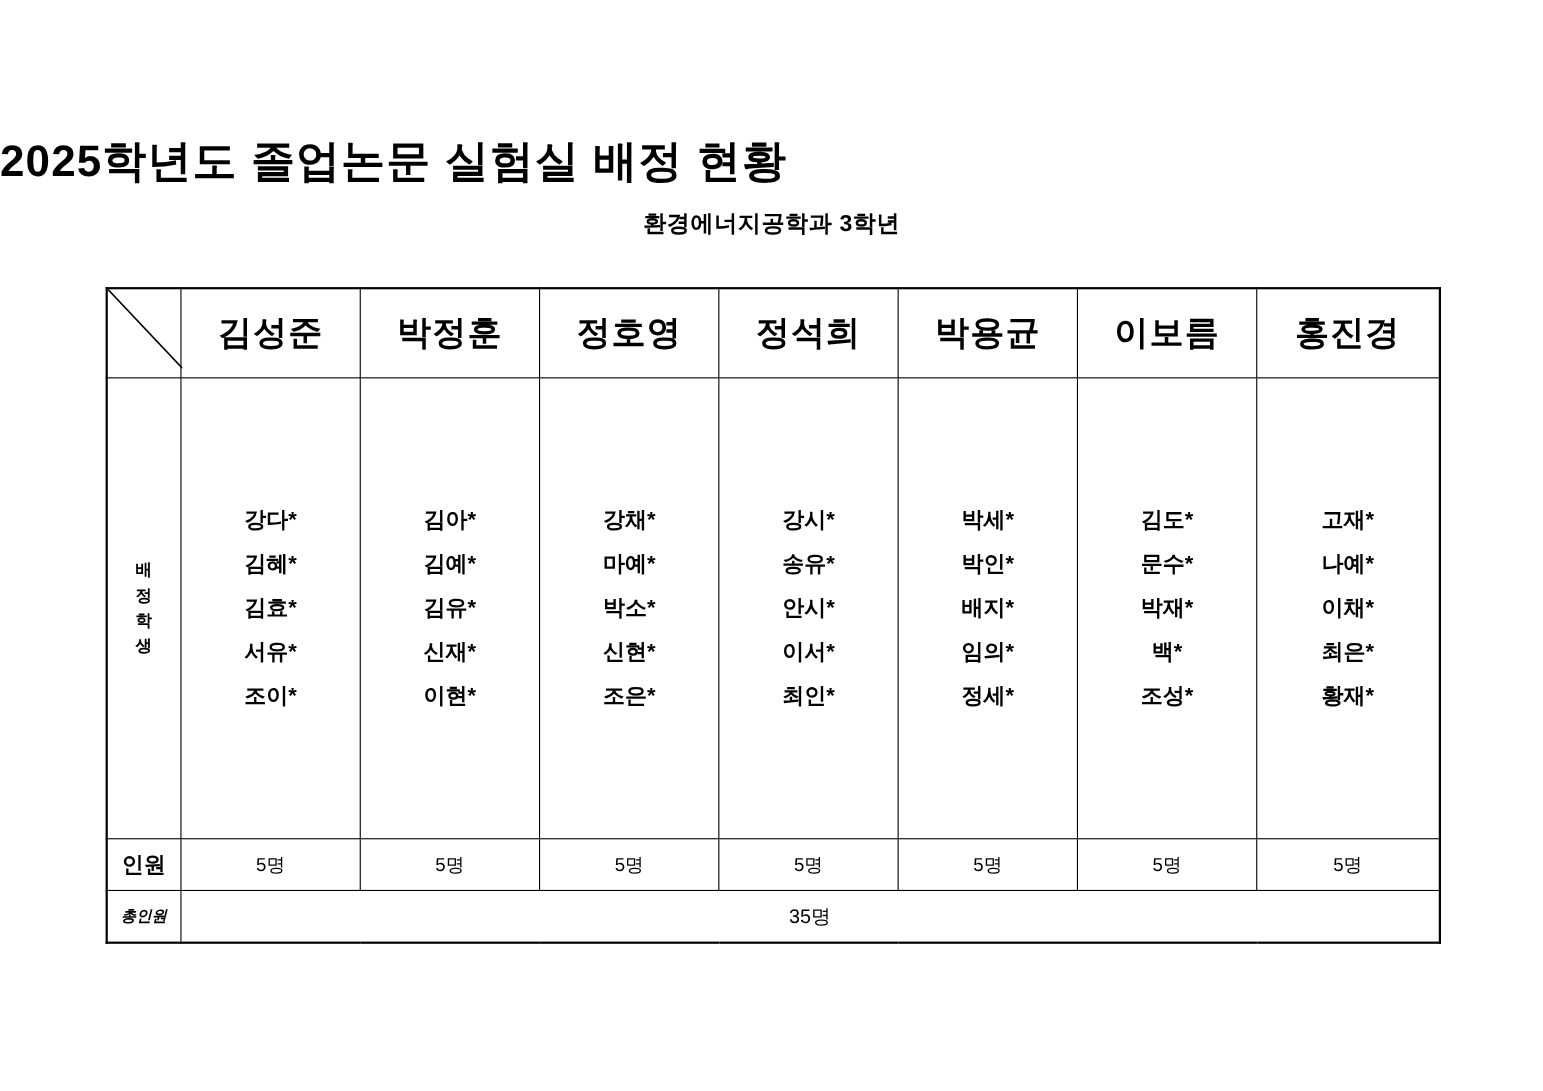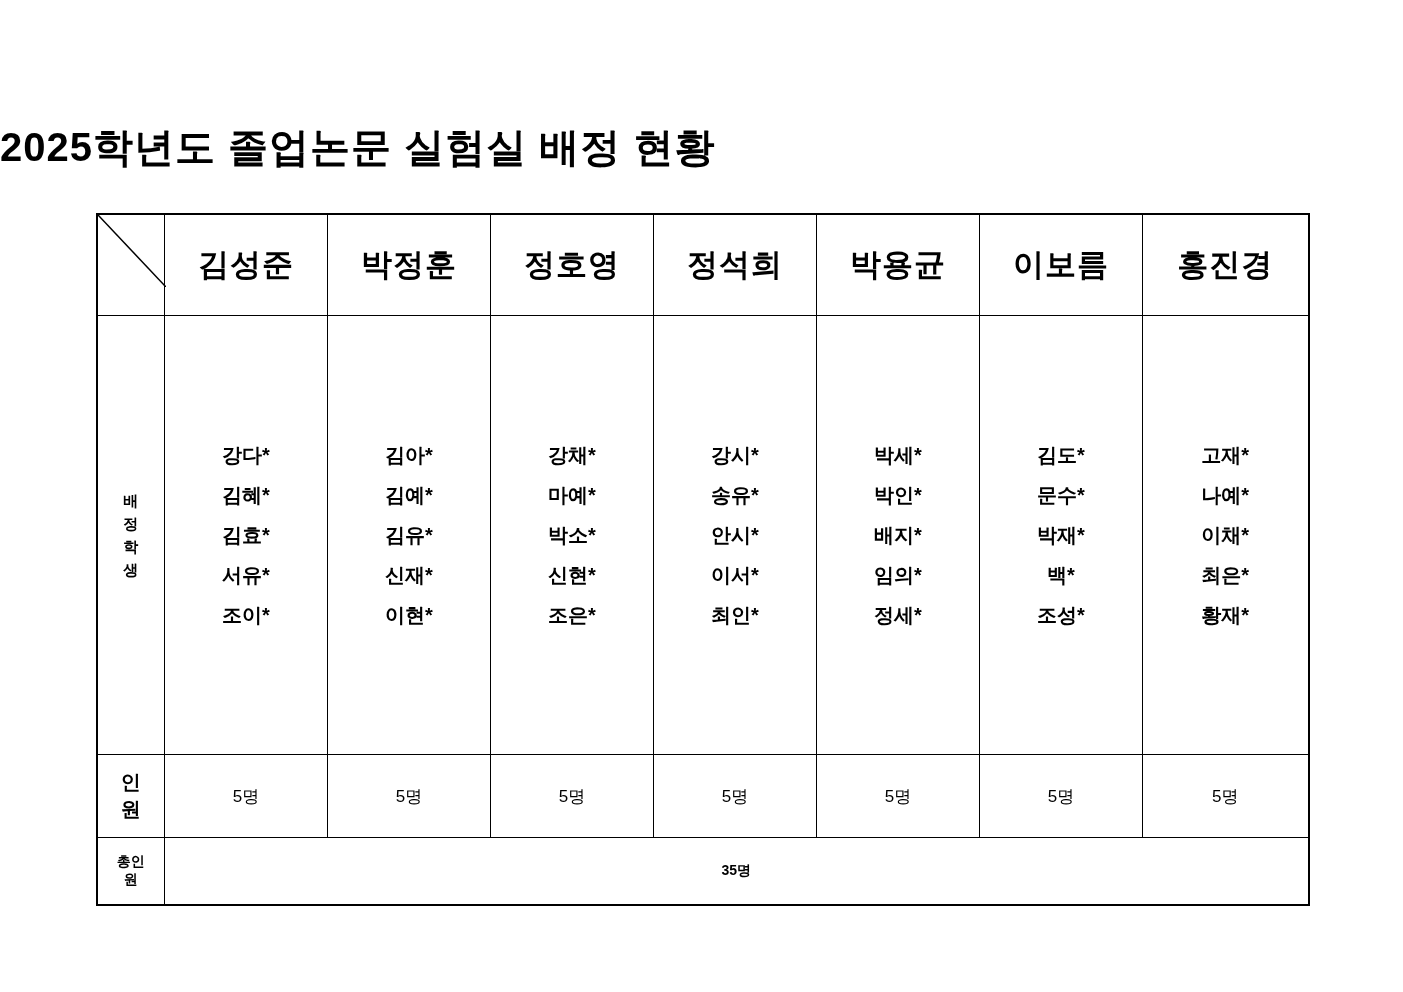--- a/index.html
+++ b/index.html
@@ -44,21 +44,21 @@
   table.alloc {
     border-collapse: collapse;
     table-layout: fixed;
     width: 1212px;
     border: 2px solid #000;
   }
   table.alloc td {
     border: 1px solid #000;
     text-align: center;
     vertical-align: middle;
-    padding: 14px;
+    padding: 4px;
   }
   
   .corner {
     width: 68px;
     height: 72px;
     position: relative;
     padding: 0;
   }
   .corner svg {
     position: absolute;
@@ -97,40 +97,42 @@
   }
   .count-val {
     font-size: 17px;
     font-weight: normal;
     height: 38px;
   }
   .total-label {
     font-size: 14px;
     font-weight: bold;
     height: 38px;
+    font-style: italic;
   }
   .total-val {
-    font-size: 14px;
-    font-weight: bold;
+    font-size: 18px;
+    font-weight: normal;
     height: 38px;
   }
   .footer {
     text-align: center;
     font-size: 33px;
     font-weight: bold;
     margin-top: 55px;
     letter-spacing: 1px;
   }
 </style>
 </head>
 <body>
 
 <div class="page">
 
   <div class="title">2025학년도 졸업논문 실험실 배정 현황</div>
+  <div class="subtitle">환경에너지공학과 3학년</div>
 
   <div class="table-wrap">
     <table class="alloc">
       <colgroup>
         <col style="width:68px">
         <col style="width:163px">
         <col style="width:163px">
         <col style="width:163px">
         <col style="width:163px">
         <col style="width:163px">

